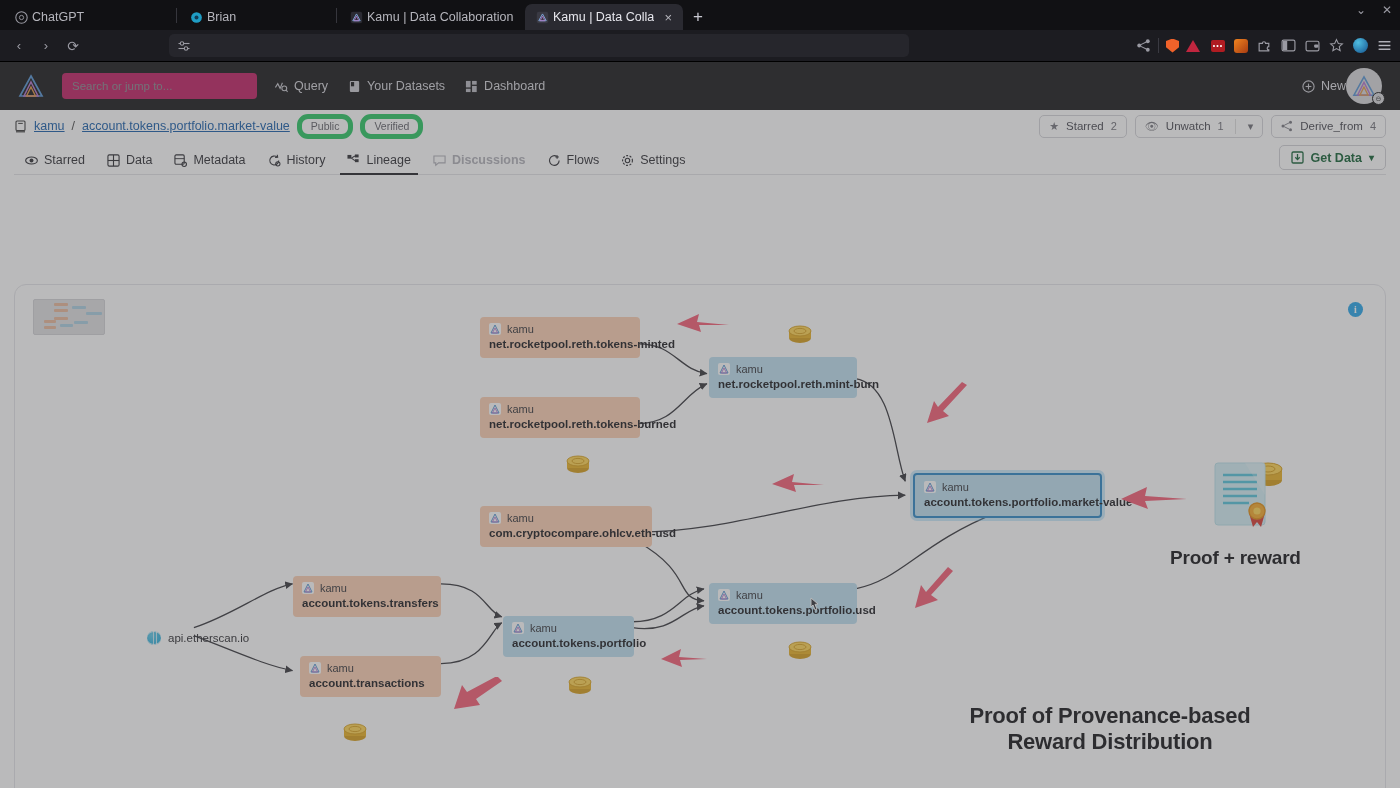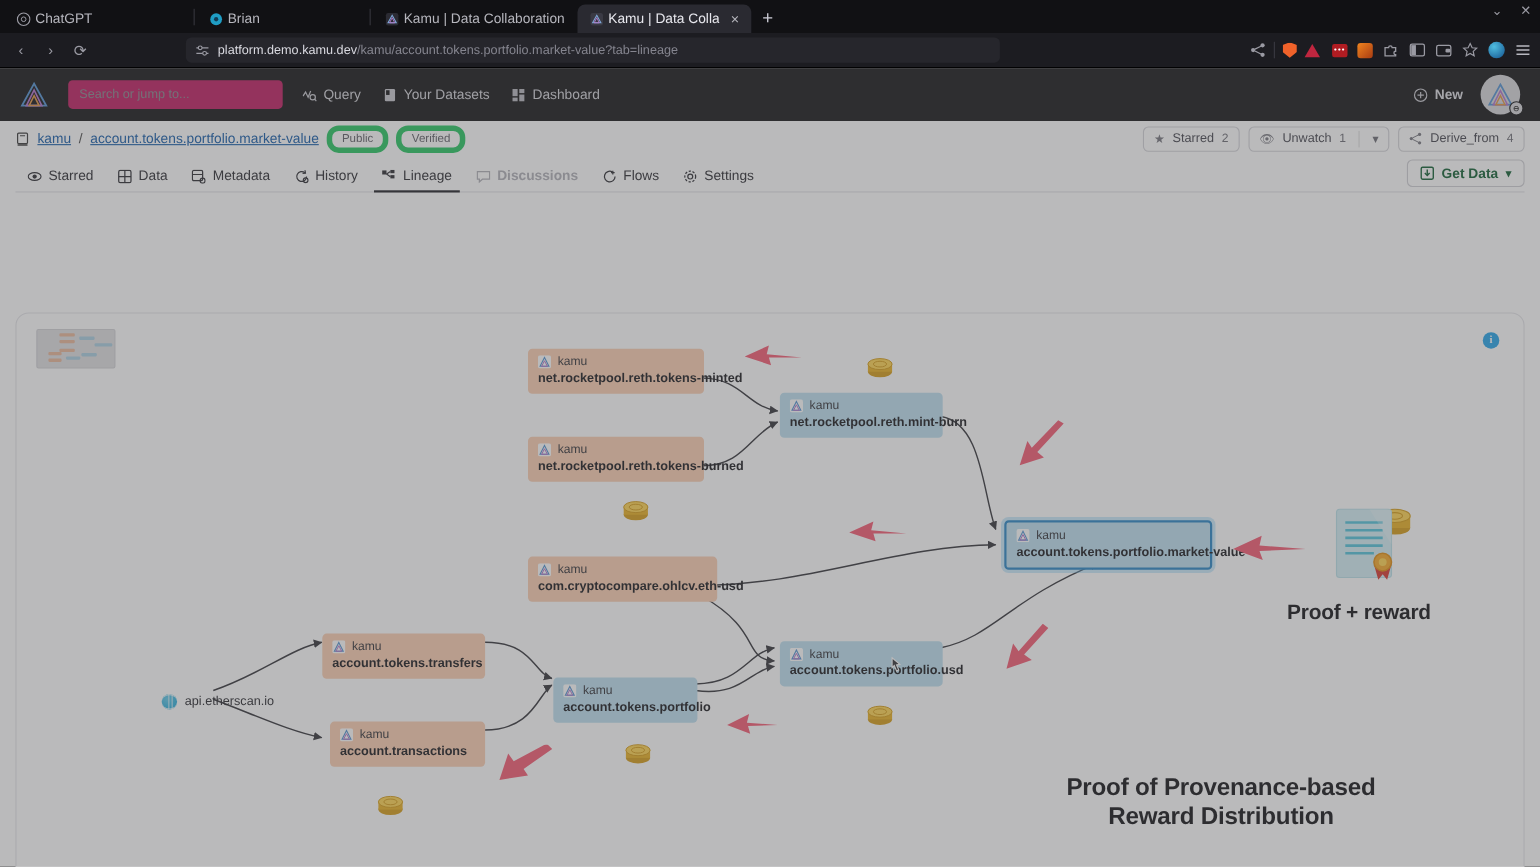--- a/index.html
+++ b/index.html
@@ -70,21 +70,21 @@
   .search-box {
     width: 195px; height: 26px; background:#be185d; border-radius:4px;
     display:flex; align-items:center; padding:0 10px;
   }
   .search-box input { background:transparent;border:none;outline:none;color:#c6c6cd;
     font-size:11.5px; width:100%; font-family:inherit; }
   .search-box input::placeholder { color:#84848c; }
   .hnav { display:flex; align-items:center; gap:20px; }
   .hnav-item { display:flex; align-items:center; gap:6px; color:#d2d2d8; font-size:12.5px; }
   .hnav-ic { width:13px;height:13px;display:flex;align-items:center;justify-content:center;color:#b6b6bd;}
-  .hdr-right { margin-left:auto; display:flex; align-items:center; gap:16px;font-weight:bold; }
+  .hdr-right { margin-left:auto; display:flex; align-items:center; gap:0; }
   .new-btn { display:flex;align-items:center;gap:6px;color:#dcdce2;font-size:12.5px;}
   .avatar { width:36px;height:36px;border-radius:50%;background:#d6d6da;position:relative;
     display:flex;align-items:center;justify-content:center;}
   .avatar-badge{position:absolute;right:-3px;bottom:-1px;width:13px;height:13px;border-radius:50%;
     background:#d6d6da;border:1.5px solid #0e0e10;display:flex;align-items:center;justify-content:center;
     font-size:7px;color:#333;}
 
   .ds-bar { height:32px; display:flex; align-items:center; padding:0 14px; gap:7px; background:#fff;}
   .ds-bar .db-ic{width:13px;height:13px;color:#333;display:flex;align-items:center;justify-content:center;}
   .crumb-link{color:#1059a8;font-size:12.5px;text-decoration:underline;}
@@ -201,21 +201,20 @@
     <svg width="11" height="13" style="position:absolute;left:272px;">
       <path d="M1 1 h9 v11 l-4.5 -3.4 L1 12 Z" fill="none" stroke="#9a9aa3" stroke-width="1.1"></path>
     </svg>
     <div class="urlbar" style="margin-left:46px;max-width:740px;">
       <svg width="12" height="12" viewBox="0 0 12 12">
         <line x1="0.5" y1="3.5" x2="11.5" y2="3.5" stroke="#9a9aa3" stroke-width="1.1"></line>
         <line x1="0.5" y1="8.5" x2="11.5" y2="8.5" stroke="#9a9aa3" stroke-width="1.1"></line>
         <circle cx="4" cy="3.5" r="1.7" fill="#1c1c21" stroke="#9a9aa3" stroke-width="1.1"></circle>
         <circle cx="8" cy="8.5" r="1.7" fill="#1c1c21" stroke="#9a9aa3" stroke-width="1.1"></circle>
       </svg>
-      <span class="url-txt"><span>platform.demo.kamu.dev</span><span class="dim">/kamu/account.tokens.portfolio.market-value?tab=lineage</span></span>
     </div>
   </div>
   <div class="tb-left-ic">
     <svg class="tb-ic" viewBox="0 0 14 14">
       <circle cx="11" cy="3" r="1.8" fill="#9a9aa3"></circle>
         <circle cx="3" cy="7" r="1.8" fill="#9a9aa3"></circle>
       <circle cx="11" cy="11" r="1.8" fill="#9a9aa3"></circle>
       <line x1="4.5" y1="6.2" x2="9.6" y2="3.7" stroke="#9a9aa3" stroke-width="1"></line>
       <line x1="4.5" y1="7.8" x2="9.6" y2="10.3" stroke="#9a9aa3" stroke-width="1"></line>
     </svg>

